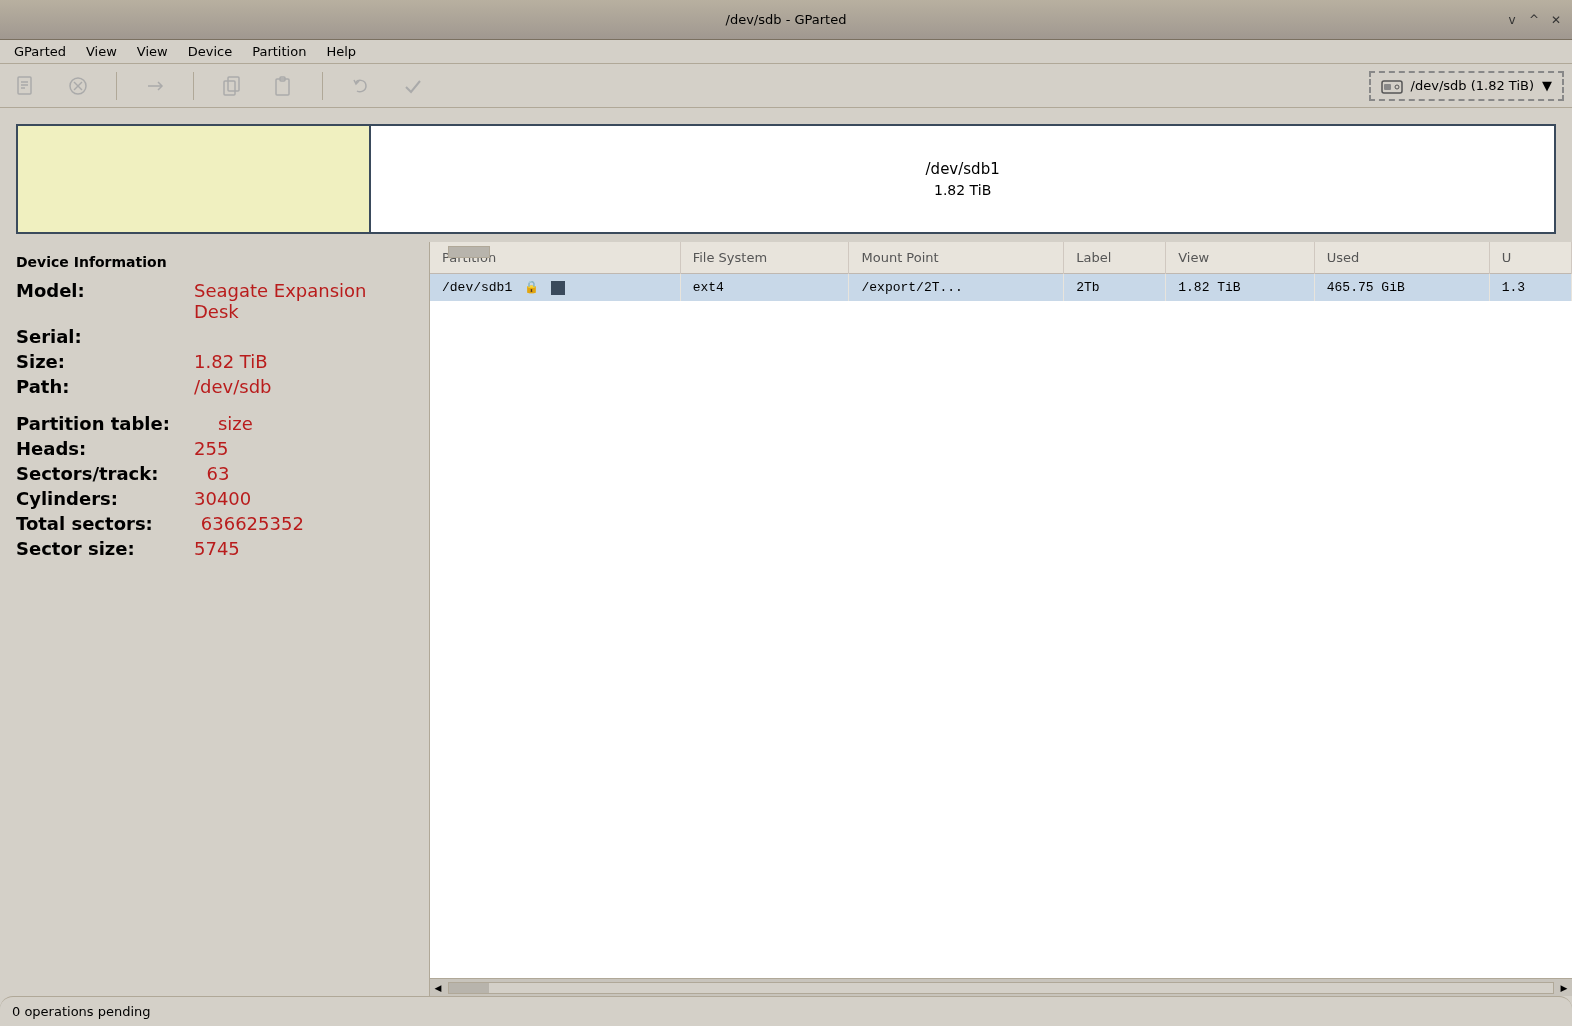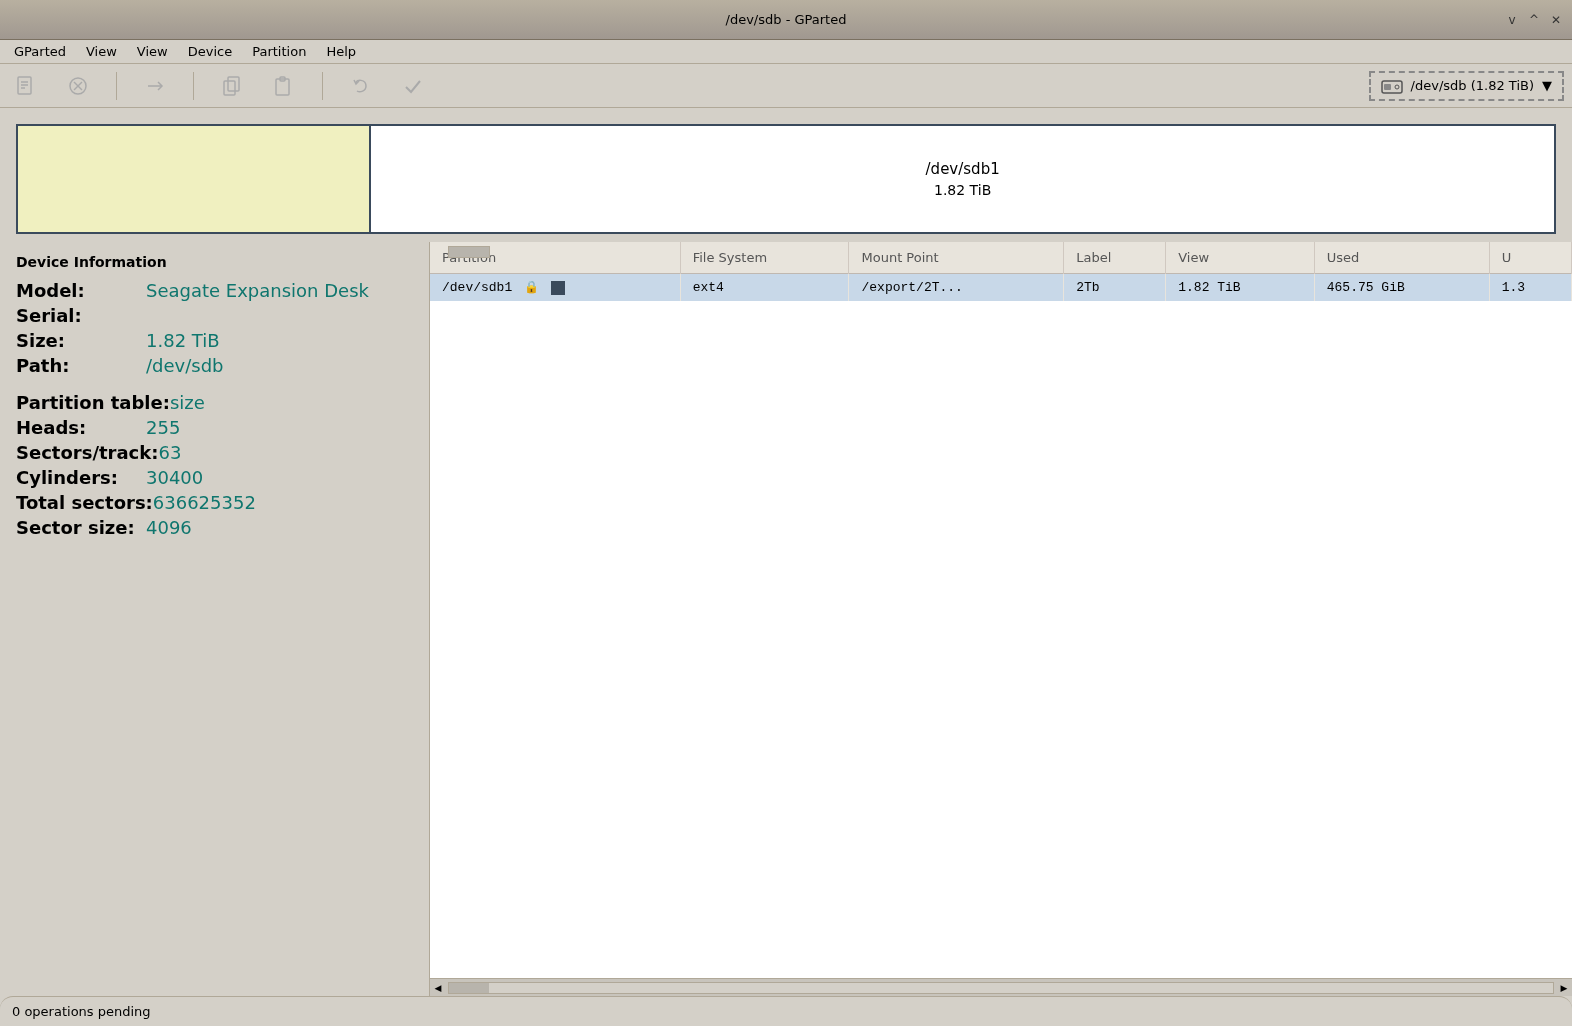--- a/index.html
+++ b/index.html
@@ -154,21 +154,22 @@
     .info-row {
       display: flex;
       margin-bottom: 4px;
       font-size: 18px;
     }
     .info-label {
       font-weight: bold;
       min-width: 130px;
     }
     .info-value {
-      color: #0f766e;
+      color: #b91c1c;
+      margin-left: 48px;
     }
     .info-spacer {
       height: 12px;
     }
 
     
     .partition-table-container {
       flex: 1;
       background: #fff;
       overflow-x: auto;
@@ -418,21 +419,21 @@
         <div class="info-row">
           <span class="info-label">Cylinders:</span>
           <span class="info-value">30400</span>
         </div>
         <div class="info-row">
           <span class="info-label">Total sectors:</span>
           <span class="info-value">636625352</span>
         </div>
         <div class="info-row">
           <span class="info-label">Sector size:</span>
-          <span class="info-value">4096</span>
+          <span class="info-value">5745</span>
         </div>
       </div>
 
       <div class="panel-bottom-scroll">
         <div class="scroll-arrow">◀</div>
         <div class="scroll-track">
           <div class="scroll-thumb"></div>
         </div>
         <div class="scroll-arrow">▶</div>
       </div>

